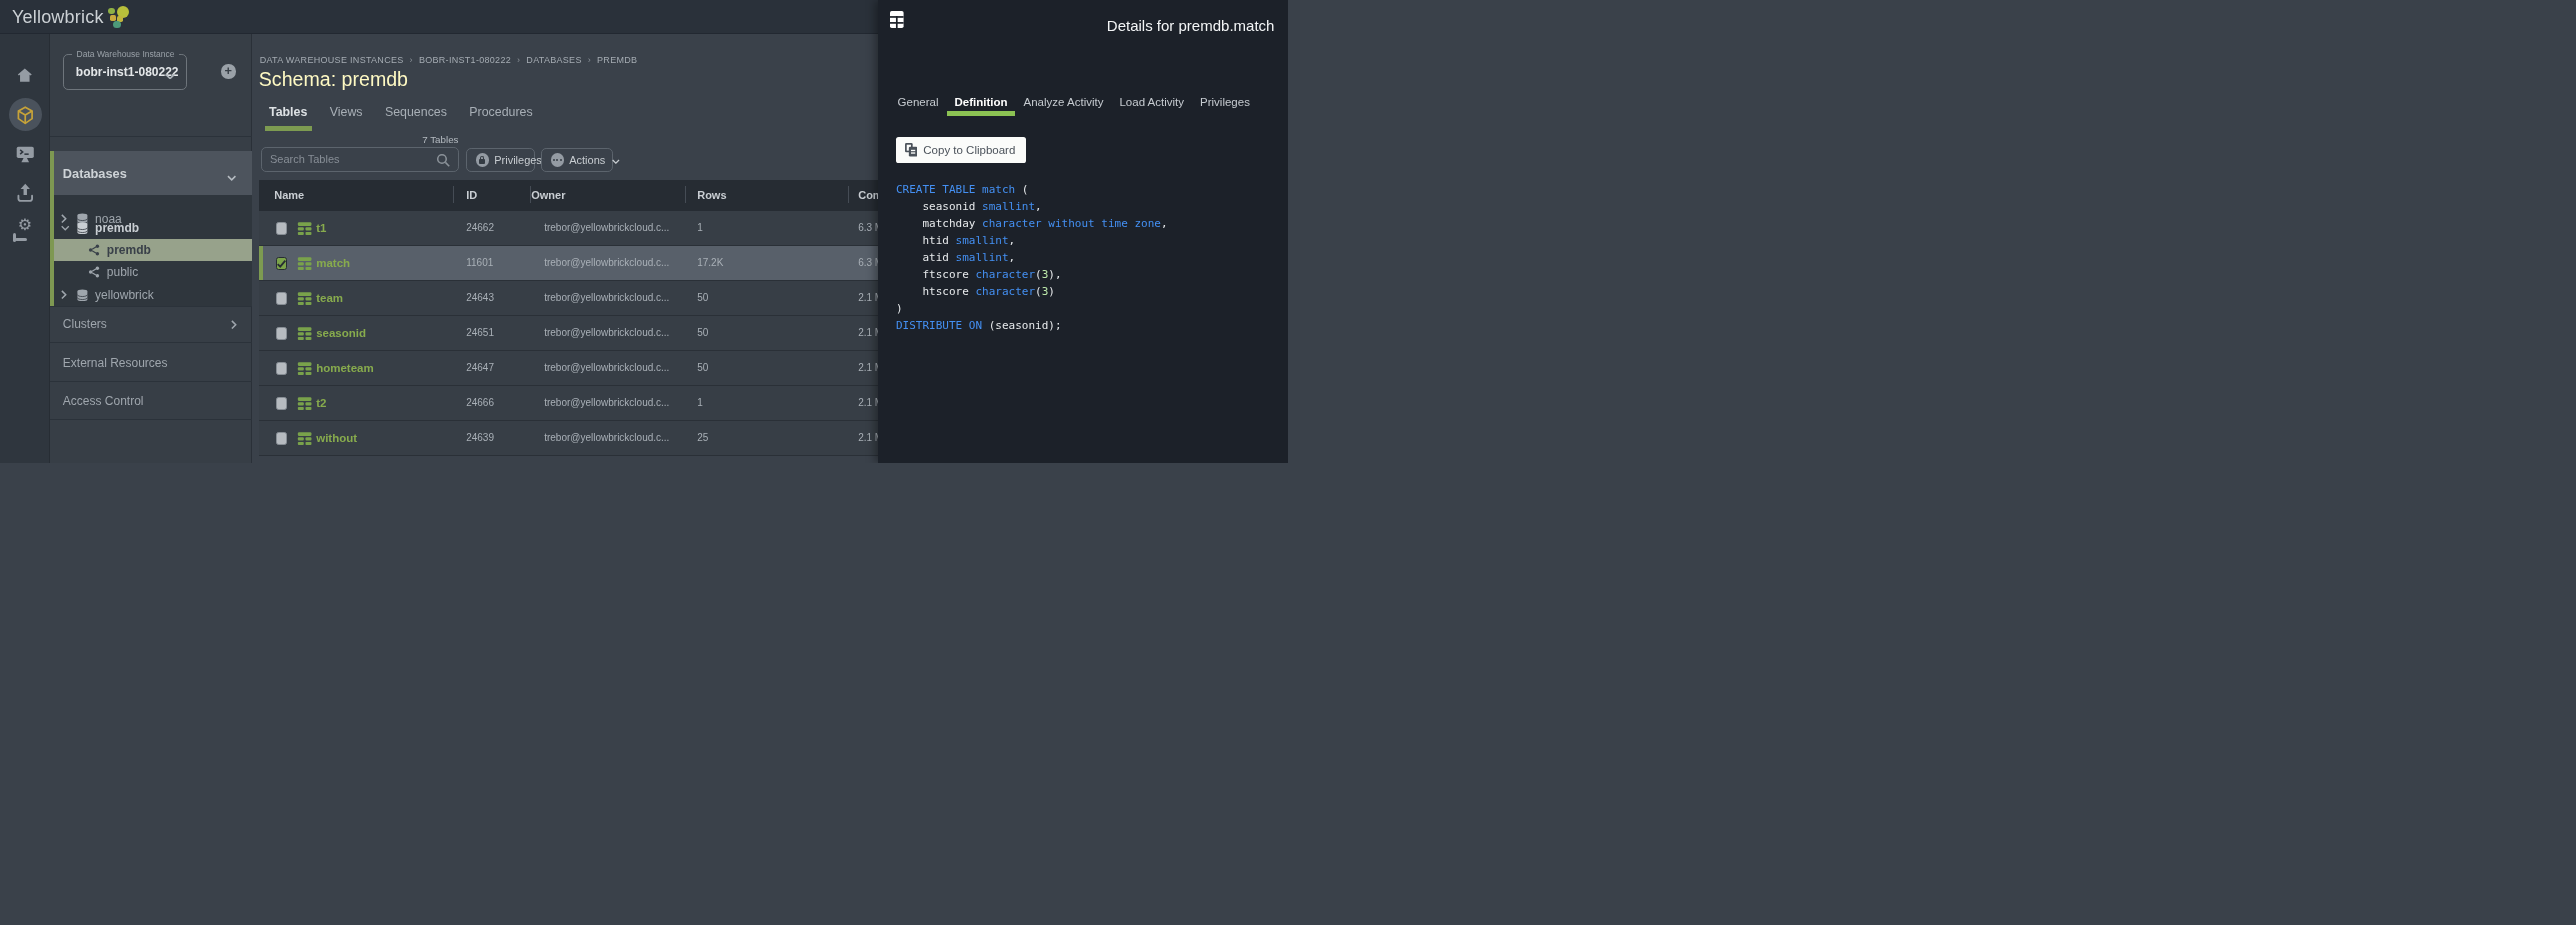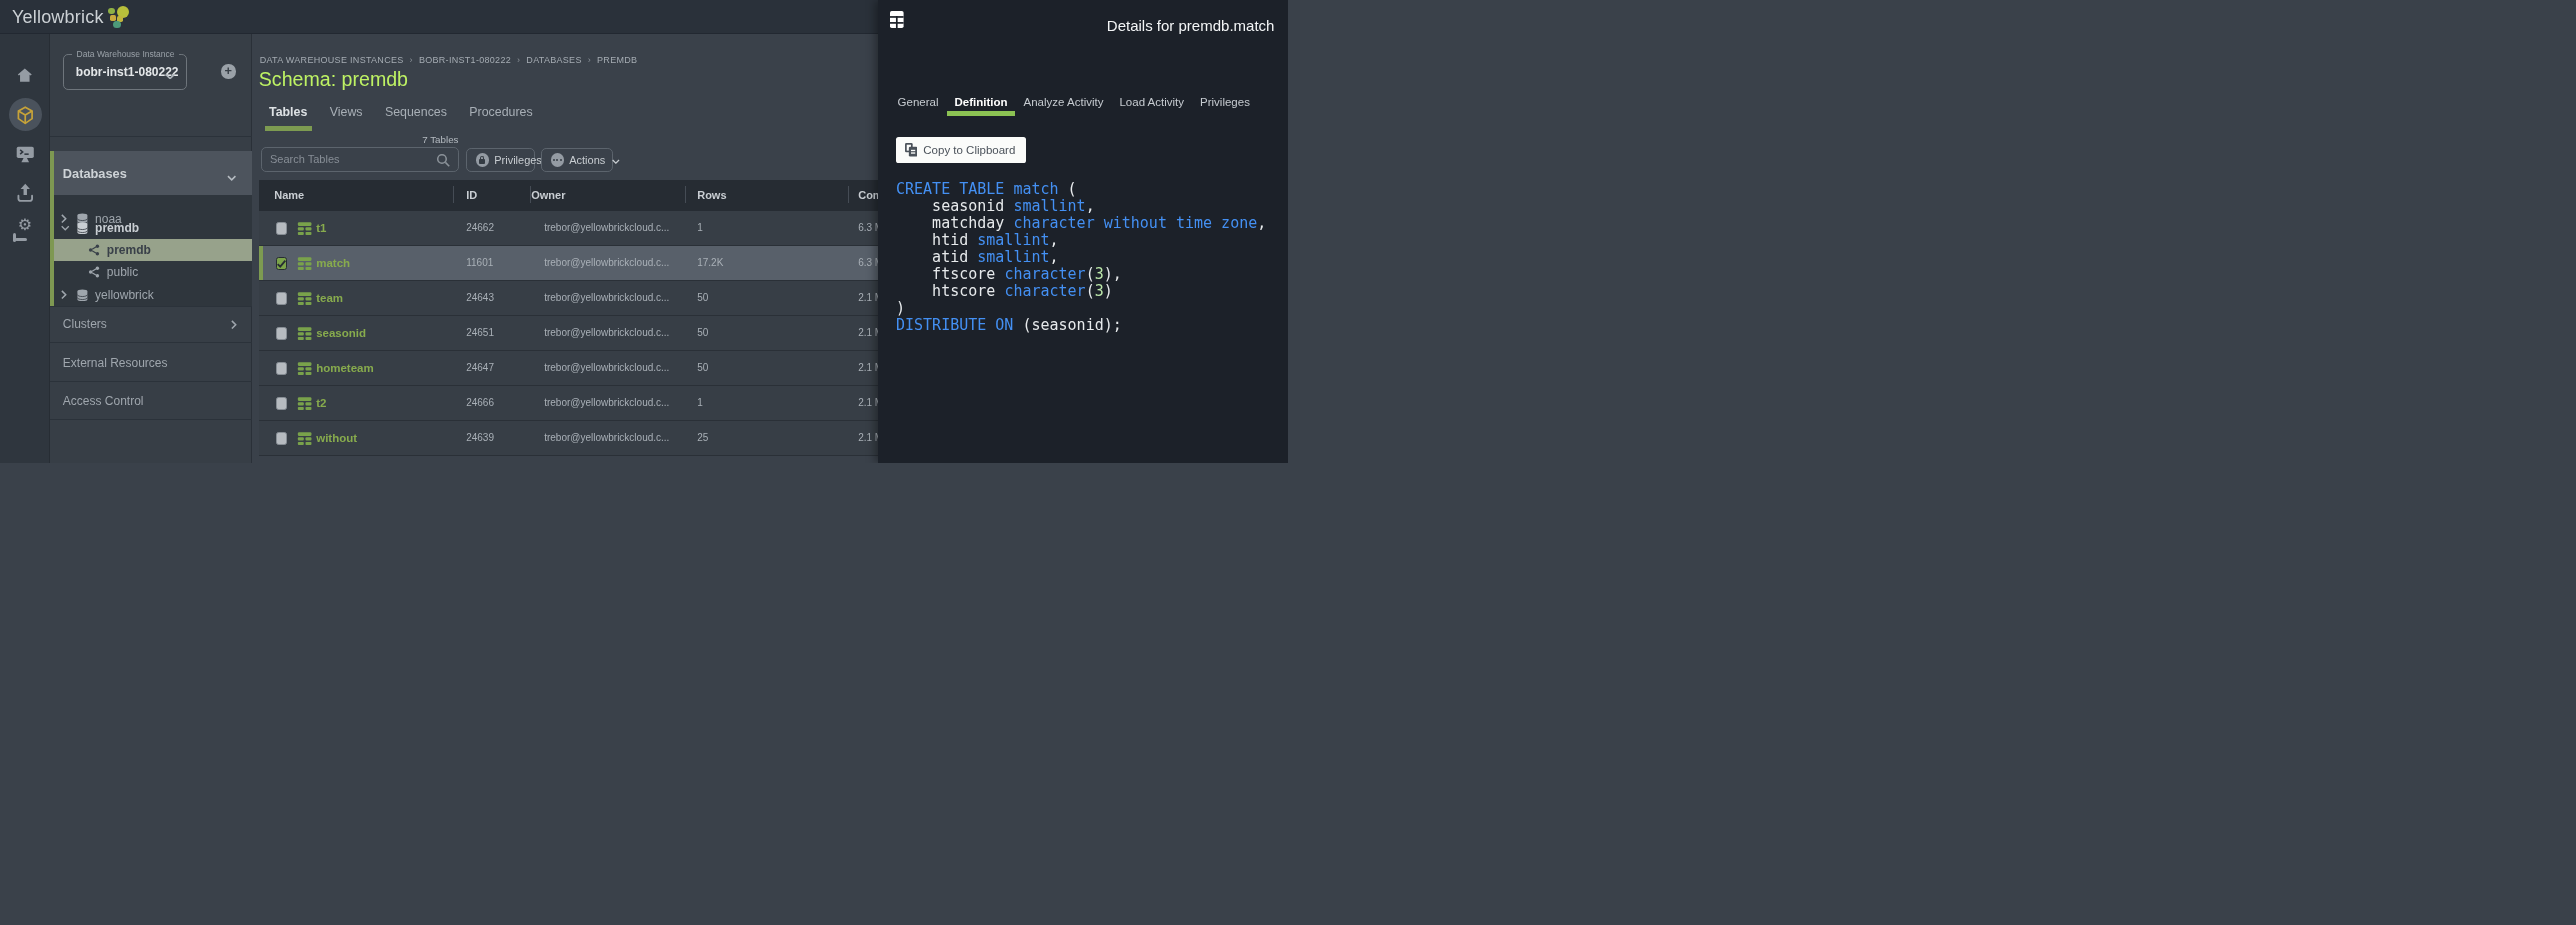--- a/index.html
+++ b/index.html
@@ -70,21 +70,21 @@
   .ni-external { top:309px; height:38px; } .ni-external .lbl { top:12.8px; }
   .ni-access { top:348px; height:38px; } .ni-access .lbl { top:12px; }
   .nd1 { top:102px; } .nd2 { top:272px; } .nd3 { top:308px; } .nd4 { top:347px; } .nd5 { top:385px; }
   .ni-dashboard { top:102px; height:49px; } .ni-dashboard .lbl { top:18px; }
 
   
   .main { position:absolute; left:252px; top:34px; width:668px; height:429px; background:#3a414a; z-index:1; }
   .breadcrumb { position:absolute; left:7.7px; top:21px; font-size:9px; letter-spacing:0.3px;
     color:#a5acb3; display:flex; gap:6px; }
   .crumb { cursor:pointer; } .crumb-sep { color:#8b9299; }
-  .page-title { position:absolute; left:6.8px; top:34px; font-size:19.6px; color:#bef264; }
+  .page-title { position:absolute; left:6.8px; top:34px; font-size:19.6px; color:#fef9c3; }
   .tabs { position:absolute; left:15.3px; top:71px; display:flex; gap:19px; font-size:12.4px; color:#a8afb6; }
   .tab { position:relative; cursor:pointer; padding:0 1.7px; }
   .tab.active { color:#dde1e4; font-weight:bold; }
   .tab.active::after { content:""; position:absolute; left:-2.6px; right:-2.6px; bottom:-12px;
     height:4.7px; background:#7d9b51; }
   .count-label { position:absolute; left:8.5px; top:100px; width:198px; text-align:right;
     font-size:9.8px; color:#b5bbc1; }
   .search-box { position:absolute; left:8.5px; top:113px; width:198px; height:25px;
     border:0.9px solid #5c646d; border-radius:5.1px; background:transparent; }
   .search-box input { position:absolute; left:8.5px; top:0.9px; width:162px; height:21px; border:none;
@@ -130,21 +130,21 @@
   .panel-title { position:absolute; right:13.6px; top:17px; font-size:15px; color:#f3f5f6; }
   .ptabs { position:absolute; left:19.6px; top:96px; display:flex; gap:16px; font-size:11.5px; color:#c6cbd0; }
   .ptab { position:relative; cursor:pointer; }
   .ptab.active { color:#ffffff; font-weight:bold; }
   .ptab.active::after { content:""; position:absolute; left:-7.7px; right:-7.7px; bottom:-7.7px;
     height:4.3px; background:#8cc253; }
   .copy-btn { position:absolute; left:18px; top:137px; height:25.6px; padding:0 10.2px 0 8.5px;
     background:#fbfcfa; border-radius:2.6px; display:flex; align-items:center; gap:6px; cursor:pointer; }
   .copy-btn span { font-size:11.5px; font-weight:400; color:#4b525a; }
   .sql { position:absolute; left:18px; top:181px; font-family:"DejaVu Sans Mono", monospace;
-    font-size:15px; line-height:17px; }
+    font-size:11px; line-height:17px; }
   .code-line { white-space:pre; }
   .tk-b { color:#4490f3; } .tk-w { color:#e7eaec; } .tk-g { color:#bce8aa; }
 </style>
 </head>
 <body>
 
 <div class="app">
 
   <div class="topbar">
     <div class="logo">

